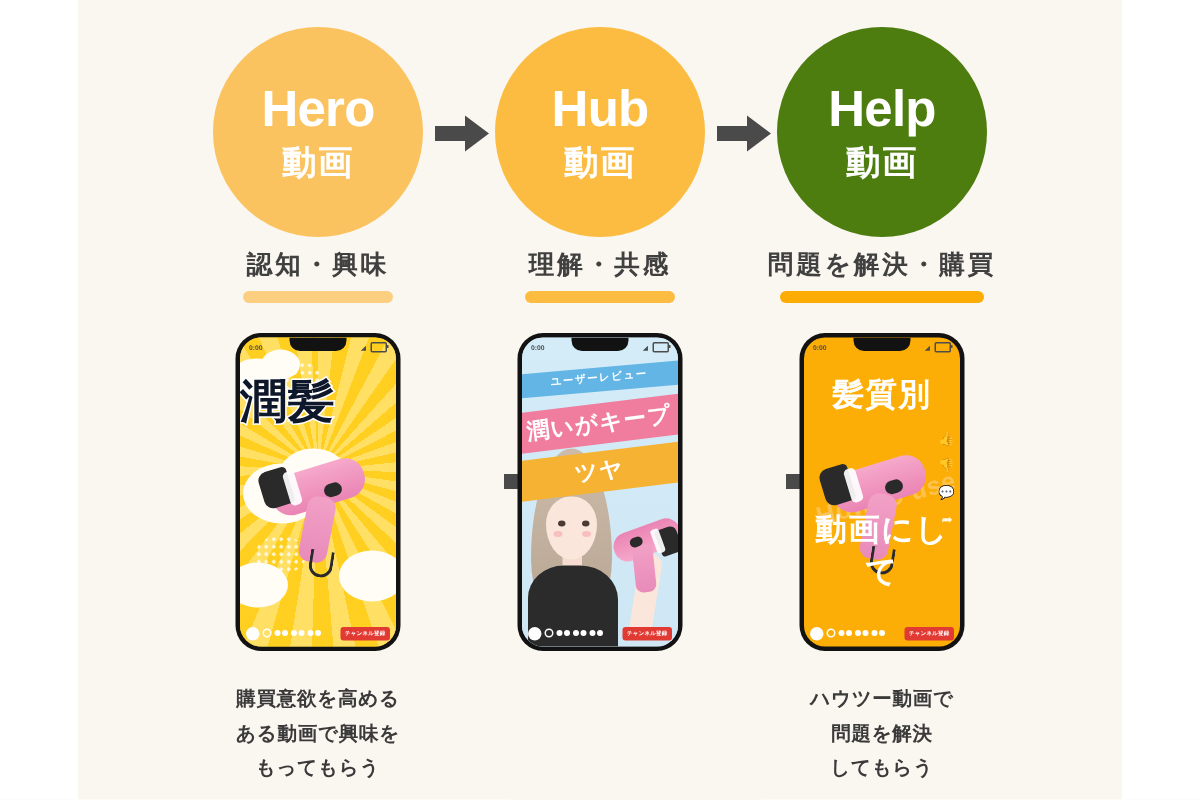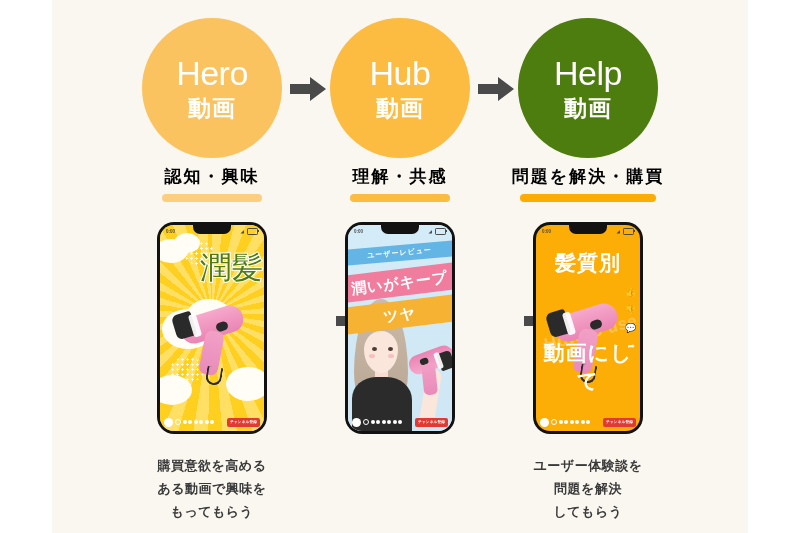--- a/index.html
+++ b/index.html
@@ -15,42 +15,42 @@
     background:#faf6f0;
   }
 
   
   .circle-row{position:absolute;left:0;top:18px;width:696px;height:140px;}
   .circle{
     position:absolute;top:0;width:140px;height:140px;border-radius:50%;
     display:flex;flex-direction:column;align-items:center;justify-content:center;
     color:#ffffff;line-height:1;
   }
-  .circle .en{font-size:34px;font-weight:normal;letter-spacing:-0.5px;}
+  .circle .en{font-size:34px;font-weight:bold;letter-spacing:-0.5px;}
   .circle .jp{font-size:23px;font-weight:bold;margin-top:7px;letter-spacing:1px;}
   #circle-1{left:90px;background:#fbc35f;}
   #circle-2{left:278px;background:#fcbc42;}
   #circle-3{left:466px;background:#4d7c0f;}
 
   .funnel-arrow{
     position:absolute;top:58px;width:36px;height:26px;
   }
   #funnel-arrow-1{left:238px;}
   #funnel-arrow-2{left:426px;}
   .arrow-svg{display:block;width:100%;height:100%;}
 
   
   .stage-label{
     position:absolute;top:165px;width:170px;text-align:center;
   }
   #stage-label-1{left:75px;}
   #stage-label-2{left:263px;}
   #stage-label-3{left:451px;}
   .stage-label .txt{
-    font-size:17px;font-weight:bold;color:#000000;letter-spacing:2px;
+    font-size:17px;font-weight:bold;color:#404040;letter-spacing:2px;
     white-space:nowrap;
   }
   .stage-label .bar{
     margin:6px auto 0;height:8px;border-radius:4px;
   }
   #stage-label-1 .bar{width:100px;background:#fbcf7f;}
   #stage-label-2 .bar{width:100px;background:#fcbc42;}
   #stage-label-3 .bar{width:136px;background:#fcac02;}
 
   
@@ -89,22 +89,22 @@
       #ffe066 0deg 7deg,#ffcf1f 7deg 14deg);
     opacity:.95;
   }
   .cloud{position:absolute;background:#fffdf5;border-radius:50%;}
   .dotpat{
     position:absolute;border-radius:50%;
     background-image:radial-gradient(#ffffff 34%,transparent 36%);
     background-size:5px 5px;opacity:.8;
   }
   .s1 .title{
-    position:absolute;top:22px;left:0;width:100%;text-align:right;
-    font-size:31px;font-weight:normal;color:#4d7c0f;
+    position:absolute;top:22px;left:0;width:100%;text-align:left;
+    font-size:31px;font-weight:bold;color:#0f172a;
     -webkit-text-stroke:2px #ffffff;paint-order:stroke fill;
     letter-spacing:1px;z-index:5;
   }
 
   
   .s2{background:#cfe8f5;}
   .s2 .sky{position:absolute;inset:0;background:linear-gradient(#d4ecf8,#cfe6f4);}
   .banner{
     position:absolute;left:-14%;width:128%;text-align:center;
     color:#ffffff;font-weight:bold;z-index:6;box-sizing:border-box;
@@ -434,19 +434,19 @@
         </div>
       </div>
     </div>
 
     <div class="caption" id="caption-1">
       <div>購買意欲を高める</div>
       <div>ある動画で興味を</div>
       <div>もってもらう</div>
     </div>
     <div class="caption" id="caption-3">
-      <div>ユーザー体験談を</div>
+      <div>ハウツー動画で</div>
       <div>問題を解決</div>
       <div>してもらう</div>
     </div>
 
   </div>
 </div>
 
 </body></html>

